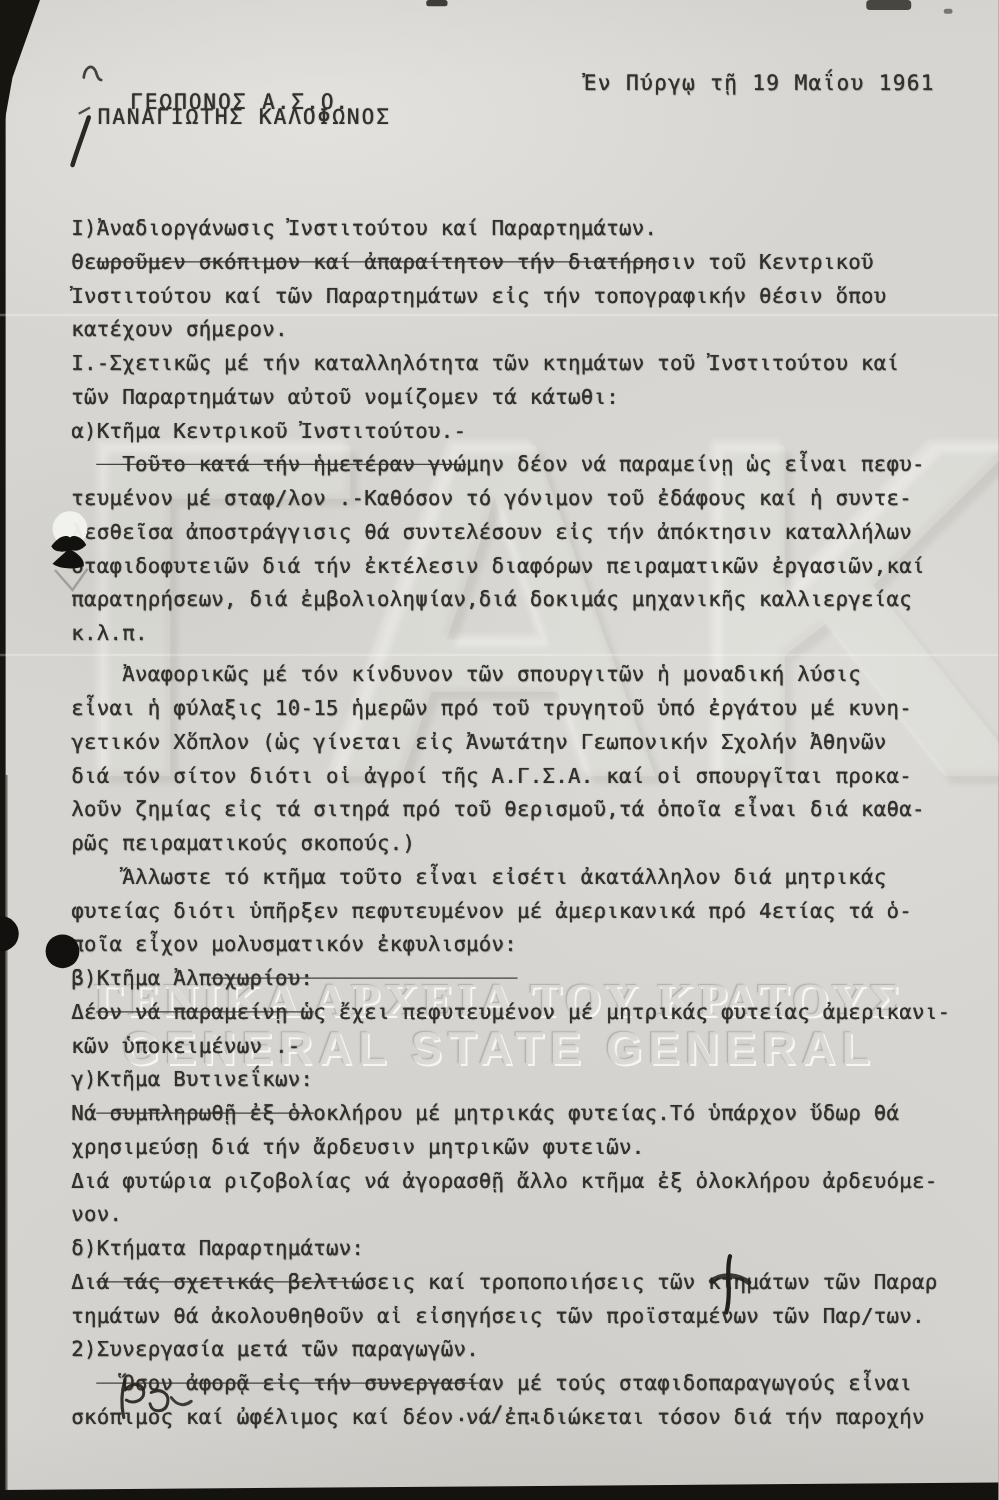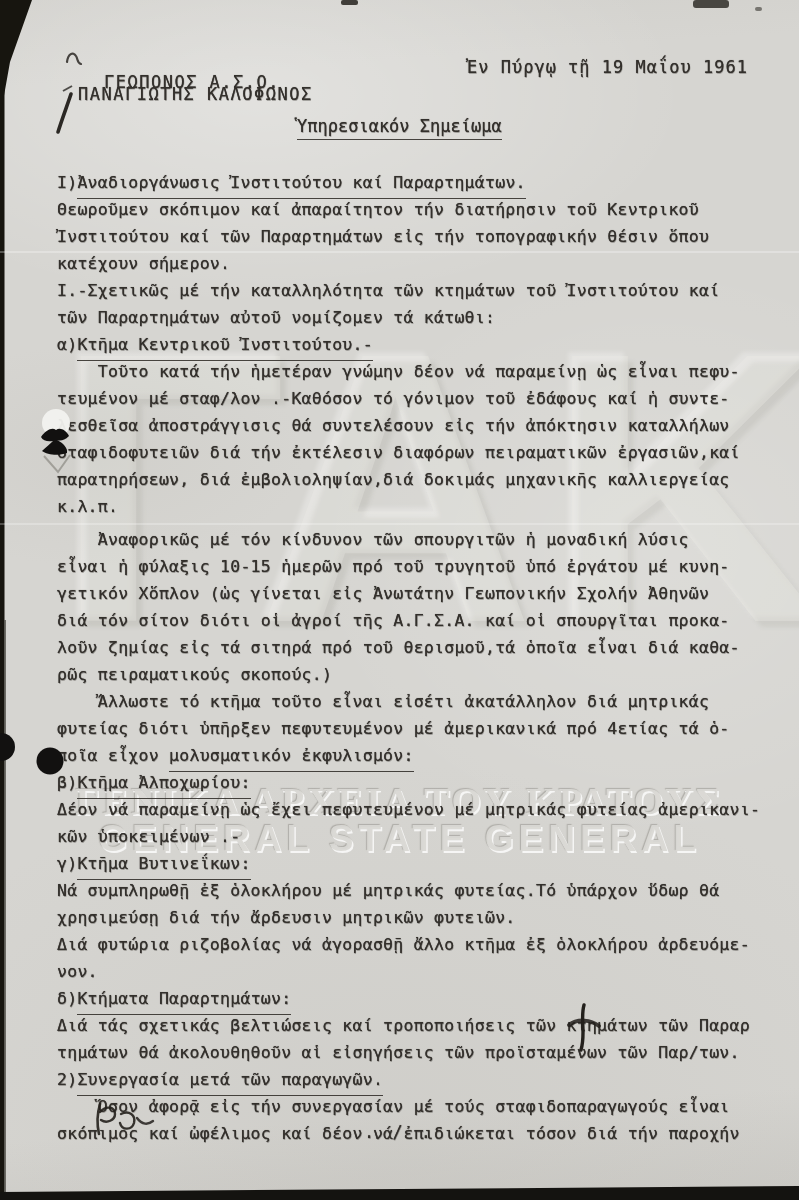--- a/index.html
+++ b/index.html
@@ -42,41 +42,40 @@
   .dateline{position:absolute;left:467px;top:57px;font-size:17px;letter-spacing:1px;z-index:3;}
   .doc-title{
     position:absolute;left:297px;top:116px;font-size:17px;z-index:3;
     border-bottom:1.7px solid rgba(48,44,40,0.88);padding-bottom:3px;
   }
   .body-block{
     position:absolute;left:57px;top:169px;width:700px;z-index:3;
     font-size:16.6px;line-height:27px;letter-spacing:0.2px;white-space:pre;
   }
   .line{height:27px;}
-  .u{border-bottom:1.6px solid rgba(48,44,40,0.88);padding-bottom:6px;text-align:right;}
+  .u{border-bottom:1.6px solid rgba(48,44,40,0.88);padding-bottom:17px;text-align:right;}
   .footer-mark{
     position:absolute;left:0;top:1122px;width:799px;text-align:center;
     font-size:17px;letter-spacing:4px;z-index:3;
   }
   .artifacts{position:absolute;inset:0;z-index:4;pointer-events:none;}
 </style>
 </head>
 <body>
 
 <div class="paper">
 
   <div class="ghost-wm">ΓΑΚ</div>
 
   <div class="wm wm-greek">ΓΕΝΙΚΑ ΑΡΧΕΙΑ ΤΟΥ ΚΡΑΤΟΥΣ</div>
   <div class="wm wm-english">GENERAL STATE GENERAL</div>
 
   <div class="sender1 typed">ΠΑΝΑΓΙΩΤΗΣ ΚΑΛΟΦΩΝΟΣ</div>
   <div class="sender2 typed">ΓΕΩΠΟΝΟΣ Α.Σ.Ο.</div>
   <div class="dateline typed">Ἐν Πύργῳ τῇ 19 Μαΐου 1961</div>
-  <div class="doc-title typed">Ὑπηρεσιακόν Σημείωμα</div>
 
   <div class="body-block typed"><div class="line"><span>Ι)</span><span class="u">Ἀναδιοργάνωσις Ἰνστιτούτου καί Παραρτημάτων.</span></div><div class="line"><span>Θεωροῦμεν σκόπιμον καί ἀπαραίτητον τήν διατήρησιν τοῦ Κεντρικοῦ</span></div><div class="line"><span>Ἰνστιτούτου καί τῶν Παραρτημάτων εἰς τήν τοπογραφικήν θέσιν ὅπου</span></div><div class="line"><span>κατέχουν σήμερον.</span></div><div class="line"><span>Ι.-Σχετικῶς μέ τήν καταλληλότητα τῶν κτημάτων τοῦ Ἰνστιτούτου καί</span></div><div class="line"><span>τῶν Παραρτημάτων αὐτοῦ νομίζομεν τά κάτωθι:</span></div><div class="line"><span>α)</span><span class="u">Κτῆμα Κεντρικοῦ Ἰνστιτούτου.-</span></div><div class="line"><span>    Τοῦτο κατά τήν ἡμετέραν γνώμην δέον νά παραμείνῃ ὡς εἶναι πεφυ-</span></div><div class="line"><span>τευμένον μέ σταφ/λον .-Καθόσον τό γόνιμον τοῦ ἐδάφους καί ἡ συντε-</span></div><div class="line"><span>λεσθεῖσα ἀποστράγγισις θά συντελέσουν εἰς τήν ἀπόκτησιν καταλλήλων</span></div><div class="line"><span>σταφιδοφυτειῶν διά τήν ἐκτέλεσιν διαφόρων πειραματικῶν ἐργασιῶν,καί</span></div><div class="line"><span>παρατηρήσεων, διά ἐμβολιοληψίαν,διά δοκιμάς μηχανικῆς καλλιεργείας</span></div><div class="line"><span>κ.λ.π.</span></div><div class="line" style="margin-top: 6px;"><span>    Ἀναφορικῶς μέ τόν κίνδυνον τῶν σπουργιτῶν ἡ μοναδική λύσις</span></div><div class="line"><span>εἶναι ἡ φύλαξις 10-15 ἡμερῶν πρό τοῦ τρυγητοῦ ὑπό ἐργάτου μέ κυνη-</span></div><div class="line"><span>γετικόν Χὅπλον (ὡς γίνεται εἰς Ἀνωτάτην Γεωπονικήν Σχολήν Ἀθηνῶν</span></div><div class="line"><span>διά τόν σίτον διότι οἱ ἀγροί τῆς Α.Γ.Σ.Α. καί οἱ σπουργῖται προκα-</span></div><div class="line"><span>λοῦν ζημίας εἰς τά σιτηρά πρό τοῦ θερισμοῦ,τά ὁποῖα εἶναι διά καθα-</span></div><div class="line"><span>ρῶς πειραματικούς σκοπούς.)</span></div><div class="line"><span>    Ἄλλωστε τό κτῆμα τοῦτο εἶναι εἰσέτι ἀκατάλληλον διά μητρικάς</span></div><div class="line"><span>φυτείας διότι ὑπῆρξεν πεφυτευμένον μέ ἀμερικανικά πρό 4ετίας τά ὁ-</span></div><div class="line"><span>ποῖα εἶχον </span><span class="u">μολυσματικόν ἐκφυλισμόν:</span></div><div class="line"><span>β)</span><span class="u">Κτῆμα Ἀλποχωρίου:</span></div><div class="line"><span>Δέον νά παραμείνῃ ὡς ἔχει πεφυτευμένον μέ μητρικάς φυτείας ἀμερικανι-</span></div><div class="line"><span>κῶν ὑποκειμένων .-</span></div><div class="line"><span>γ)</span><span class="u">Κτῆμα Βυτινεΐκων:</span></div><div class="line"><span>Νά συμπληρωθῇ ἐξ ὁλοκλήρου μέ μητρικάς φυτείας.Τό ὑπάρχον ὕδωρ θά</span></div><div class="line"><span>χρησιμεύσῃ διά τήν ἄρδευσιν μητρικῶν φυτειῶν.</span></div><div class="line"><span>Διά φυτώρια ριζοβολίας νά ἀγορασθῇ ἄλλο κτῆμα ἐξ ὁλοκλήρου ἀρδευόμε-</span></div><div class="line"><span>νον.</span></div><div class="line"><span>δ)</span><span class="u">Κτήματα Παραρτημάτων:</span></div><div class="line"><span>Διά τάς σχετικάς βελτιώσεις καί τροποποιήσεις τῶν κτημάτων τῶν Παραρ</span></div><div class="line"><span>τημάτων θά ἀκολουθηθοῦν αἱ εἰσηγήσεις τῶν προϊσταμένων τῶν Παρ/των.</span></div><div class="line"><span>2)</span><span class="u">Συνεργασία μετά τῶν παραγωγῶν.</span></div><div class="line"><span>    Ὅσον ἀφορᾷ εἰς τήν συνεργασίαν μέ τούς σταφιδοπαραγωγούς εἶναι</span></div><div class="line"><span>σκόπιμος καί ὠφέλιμος καί δέον νά ἐπιδιώκεται τόσον διά τήν παροχήν</span></div></div>
 
   <div class="footer-mark typed">. / .</div>
 
   <svg class="artifacts" width="799" height="1200" viewBox="0 0 799 1200">
 
     <rect x="0" y="0" width="4.5" height="1200" fill="#17150f"></rect>
     <rect x="4.5" y="620" width="1.5" height="580" fill="rgba(23,21,15,0.55)"></rect>
 

